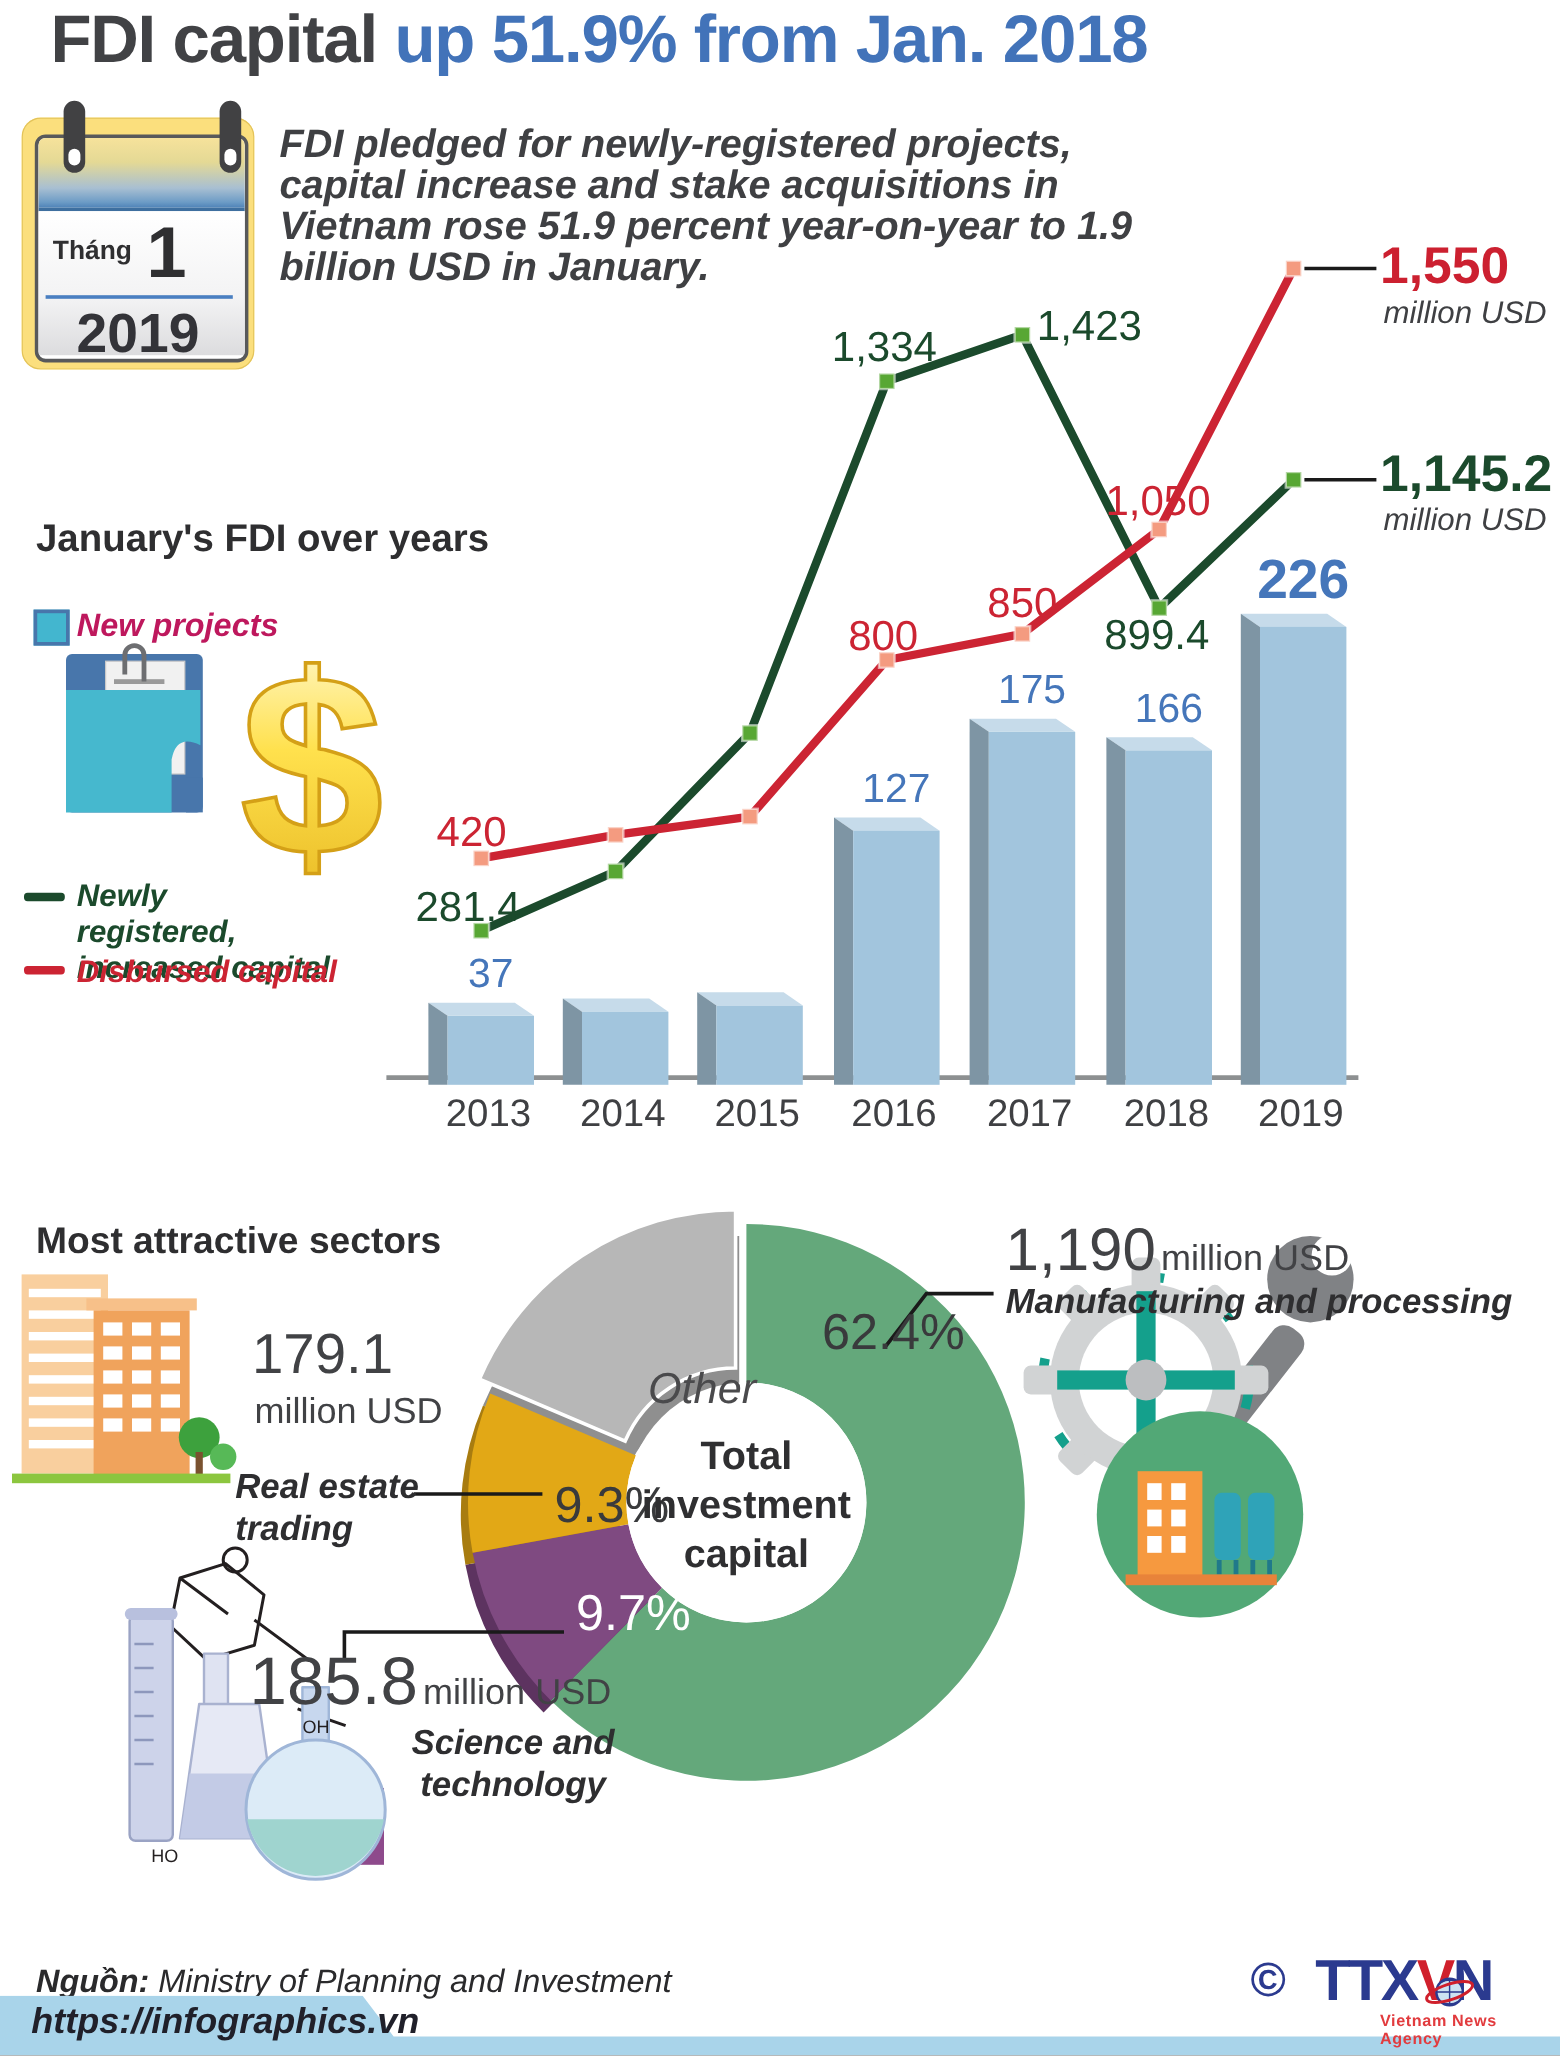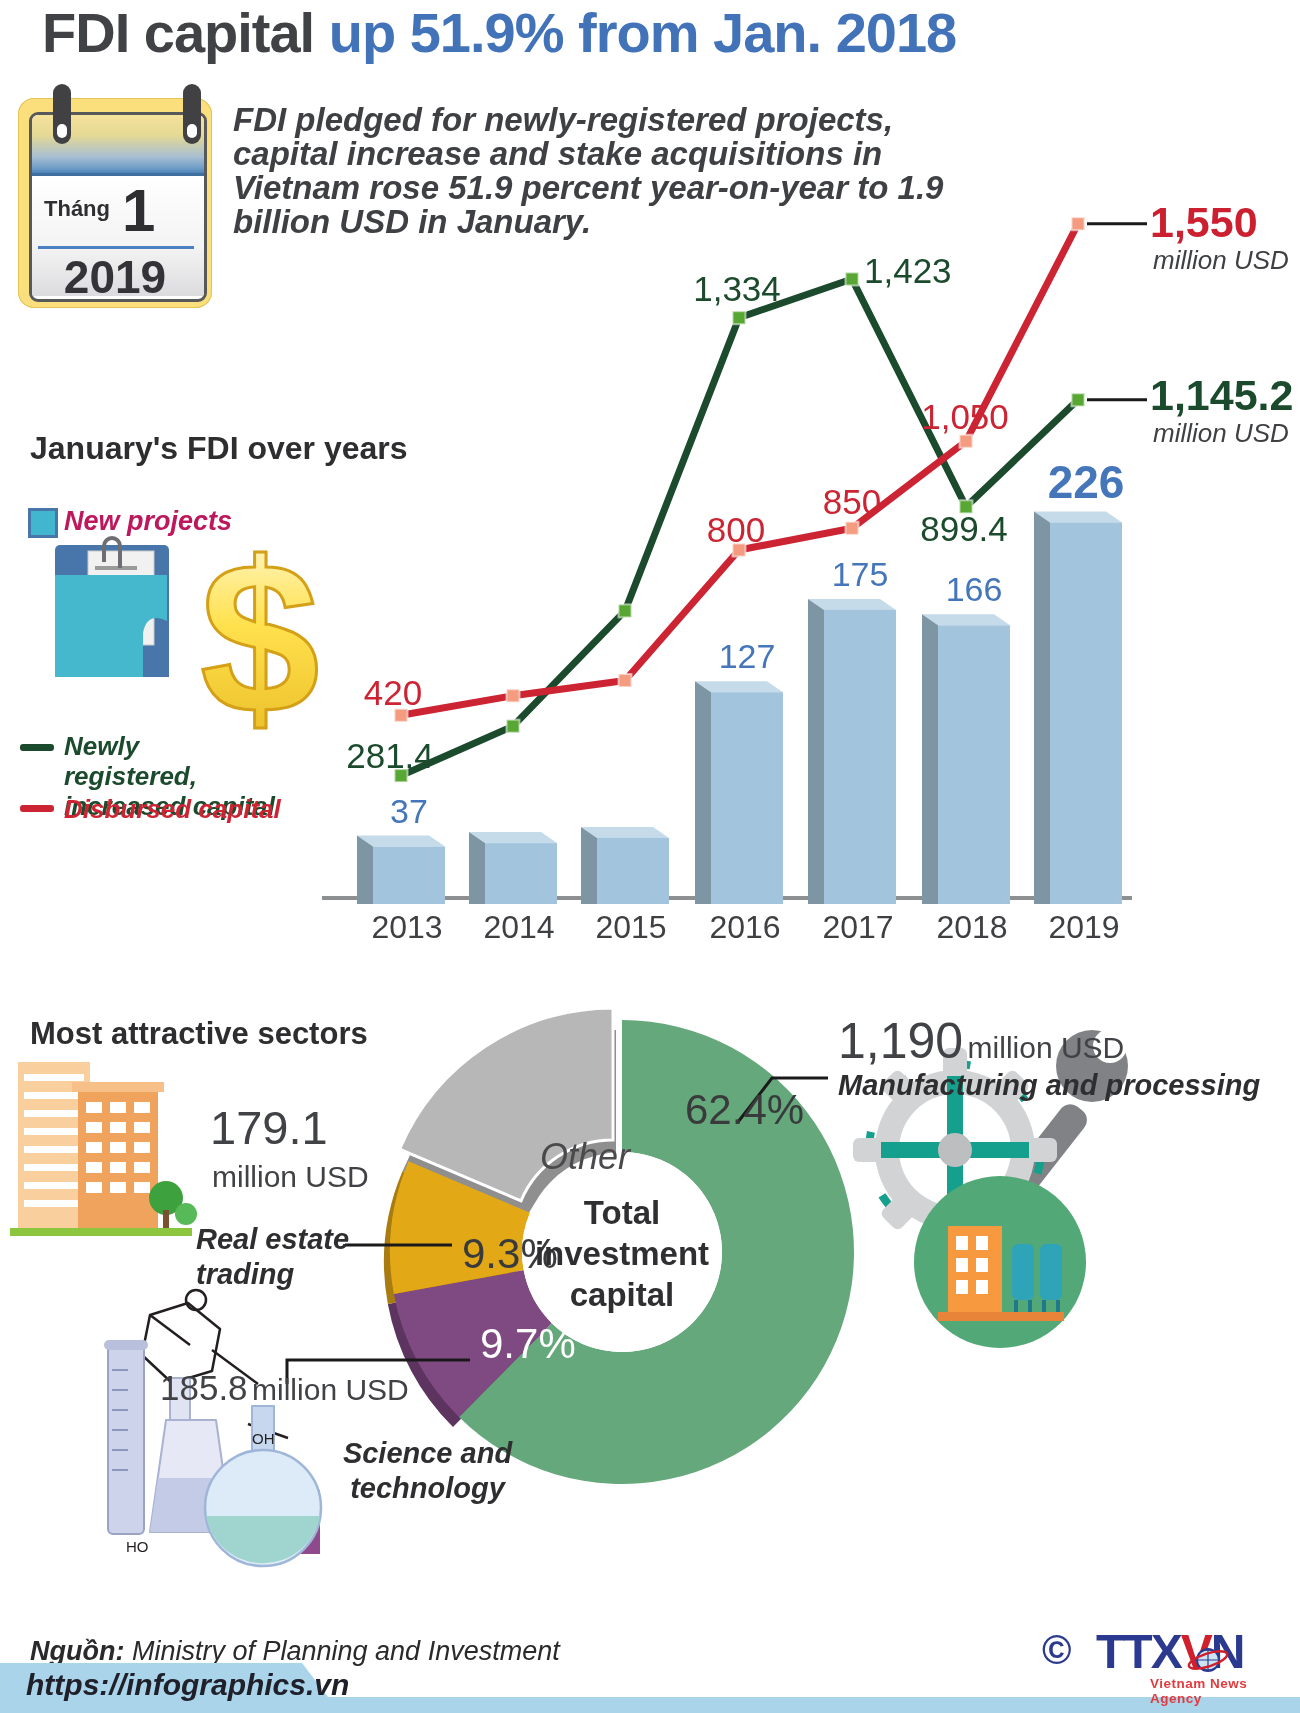--- a/index.html
+++ b/index.html
@@ -297,21 +297,21 @@
     <span class="bigval">1,190</span>
     <span class="unit">million USD</span>
   </div>
   <div class="abs secname" style="left:838px;top:1068px;white-space:nowrap;">Manufacturing and processing</div>
 
   <div class="abs bigval" style="left:210px;top:1100px;font-size:47px;">179.1</div>
   <div class="abs unit" style="left:212px;top:1160px;">million USD</div>
   <div class="abs secname" style="left:196px;top:1222px;width:165px;">Real estate trading</div>
 
   <div class="abs" style="left:160px;top:1368px;white-space:nowrap;">
-    <span class="bigval" style="font-size:35px;">185.8</span>
+    <span class="bigval" style="font-size:56px;margin-left:48px;">185.8</span>
     <span class="unit">million USD</span>
   </div>
   <div class="abs secname" style="left:330px;top:1436px;width:195px;text-align:center;">Science and technology</div>
 
   <div class="abs source"><b>Nguồn:</b><i> Ministry of Planning and Investment</i></div>
   <div class="abs footer-strip"></div>
   <div class="abs url">https://infographics.vn</div>
   <div class="abs copy">©</div>
   <div class="abs ttxvn"><span>TTX</span><span class="red">V</span><span>N</span></div>
   <svg class="abs" style="left:1186px;top:1644px;" width="44" height="32" viewBox="0 0 44 32">

